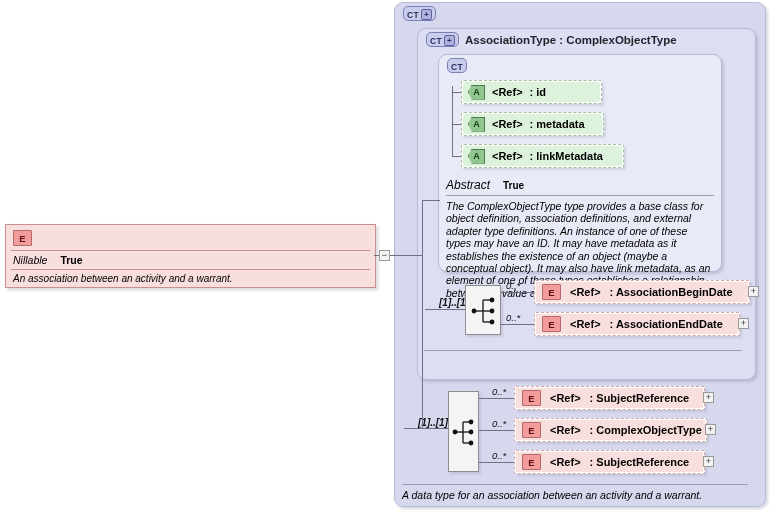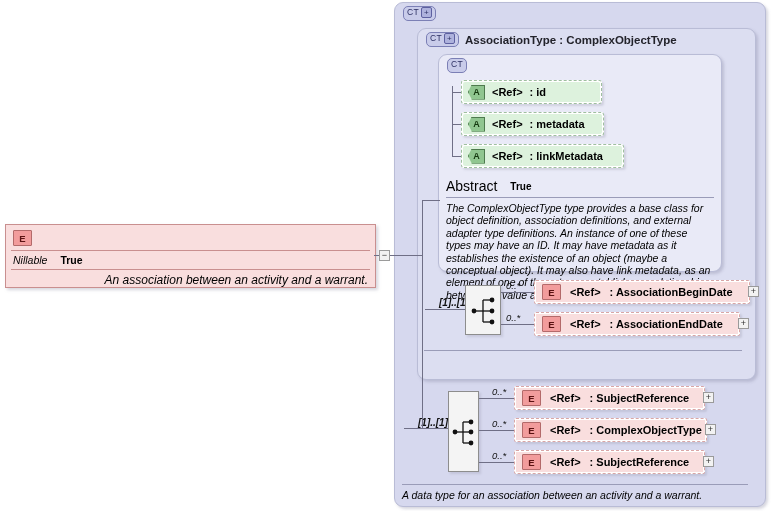--- a/index.html
+++ b/index.html
@@ -13,24 +13,24 @@
   
   .panel{position:absolute;box-sizing:border-box;border:1px solid #b9bcd6;
          border-radius:9px;background:#d6d8ee;
          box-shadow:2px 2px 3px rgba(120,120,150,.30);}
   .panel.p2{background:#dcdef1;}
   .panel.p3{background:#e9eaf7;}
   .panel-hdr{position:absolute;display:flex;align-items:center;gap:6px;
              white-space:nowrap;font-weight:bold;font-size:11.5px;color:#23232b;}
 
   
-  .badge-ct{display:inline-flex;align-items:flex-start;justify-content:center;
+  .badge-ct{display:inline-flex;align-items:flex-end;justify-content:center;
             box-sizing:border-box;height:15px;border:1px solid #7b7fb5;
             border-radius:5px;background:#c9ccea;color:#2c2f63;
-            font-size:8.5px;font-weight:normal;letter-spacing:.3px;padding:0 3px;}
+            font-size:8.5px;font-weight:bold;letter-spacing:.3px;padding:0 3px;}
   .badge-ct .plus{display:inline-flex;align-items:center;justify-content:center;
             width:9px;height:9px;margin-left:2px;border:1px solid #5d60a0;
             border-radius:2px;background:#aeb2dd;font-size:8px;line-height:8px;}
 
   
   .attr{position:absolute;display:flex;align-items:center;height:24px;
         box-sizing:border-box;background:#ffffff;
         border:1px dashed #9fbf9f;border-radius:3px;
         box-shadow:2px 2px 2px rgba(140,140,160,.25);}
   .attr .fill{position:absolute;inset:1px;background:#ddf2dd;border-radius:2px;}
@@ -67,32 +67,32 @@
 
   
   #mainbox{position:absolute;background:#f9dede;border:1px solid #c98f8f;
            box-shadow:2px 2px 3px rgba(140,140,160,.35);}
   #mainbox .hdr{display:flex;align-items:center;gap:9px;padding:5px 7px 4px 7px;}
   #mainbox .hdr .title{font-weight:bold;font-size:11.5px;white-space:nowrap;}
   #mainbox .sep{height:1px;background:#c98f8f;margin:0 5px;}
   #mainbox .prop{display:flex;align-items:center;gap:13px;padding:3px 7px;}
   #mainbox .prop .k{font-style:italic;font-size:10.5px;}
   #mainbox .prop .v{font-weight:bold;font-size:10.5px;}
-  #mainbox .doc{font-style:italic;font-size:12px;padding:3px 7px 4px 7px;text-align:right;}
+  #mainbox .doc{font-style:italic;font-size:10px;padding:3px 7px 4px 7px;}
 
   
   .collapse{position:absolute;width:11px;height:11px;box-sizing:border-box;
             border:1px solid #9a9a9a;background:#f2f2f2;
             display:flex;align-items:center;justify-content:center;
             font-size:9px;line-height:9px;color:#333;}
 
   
   .info{position:absolute;box-sizing:border-box;}
   .info .row{display:flex;align-items:center;gap:13px;}
-  .info .k{font-size:14px;}
+  .info .k{font-style:italic;font-size:12px;}
   .info .v{font-weight:bold;font-size:10px;}
   .info .rule{height:1px;background:#9a9cb8;margin:3px 0 4px 0;}
   .info .txt{font-style:italic;font-size:10.5px;line-height:12.4px;}
 
   
   .seq{position:absolute;box-sizing:border-box;background:#f4f4f4;
        border:1px solid #8d8d8d;box-shadow:2px 2px 2px rgba(140,140,160,.25);}
   .card{position:absolute;font-style:italic;font-weight:bold;font-size:10px;
         white-space:nowrap;color:#111;}
   .occ{position:absolute;font-style:italic;font-size:9.5px;color:#111;

